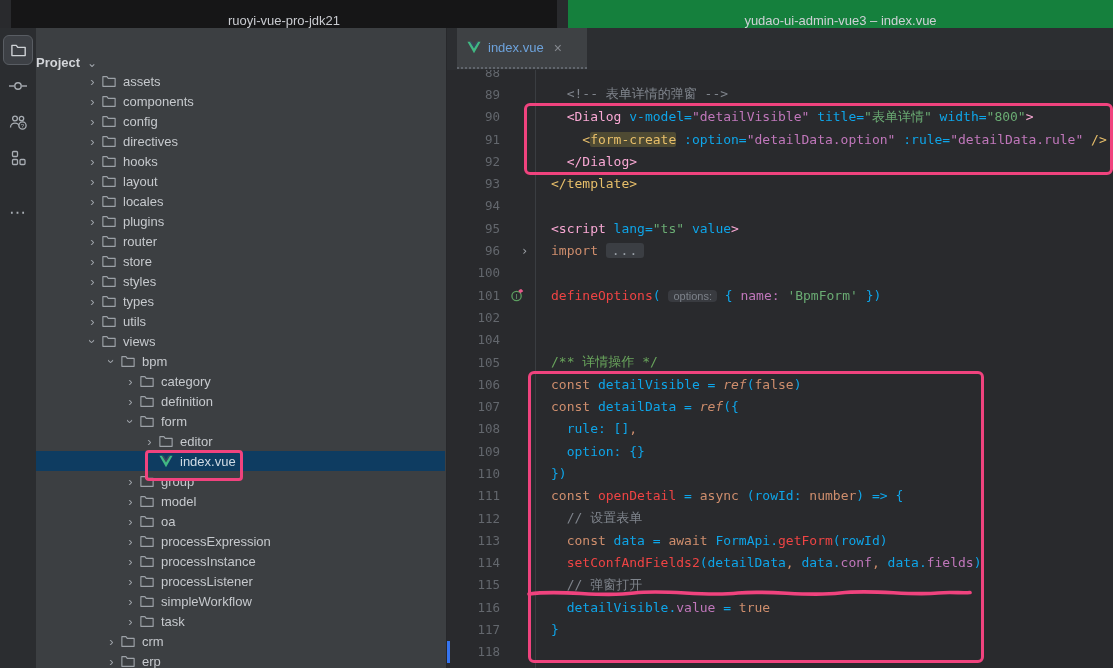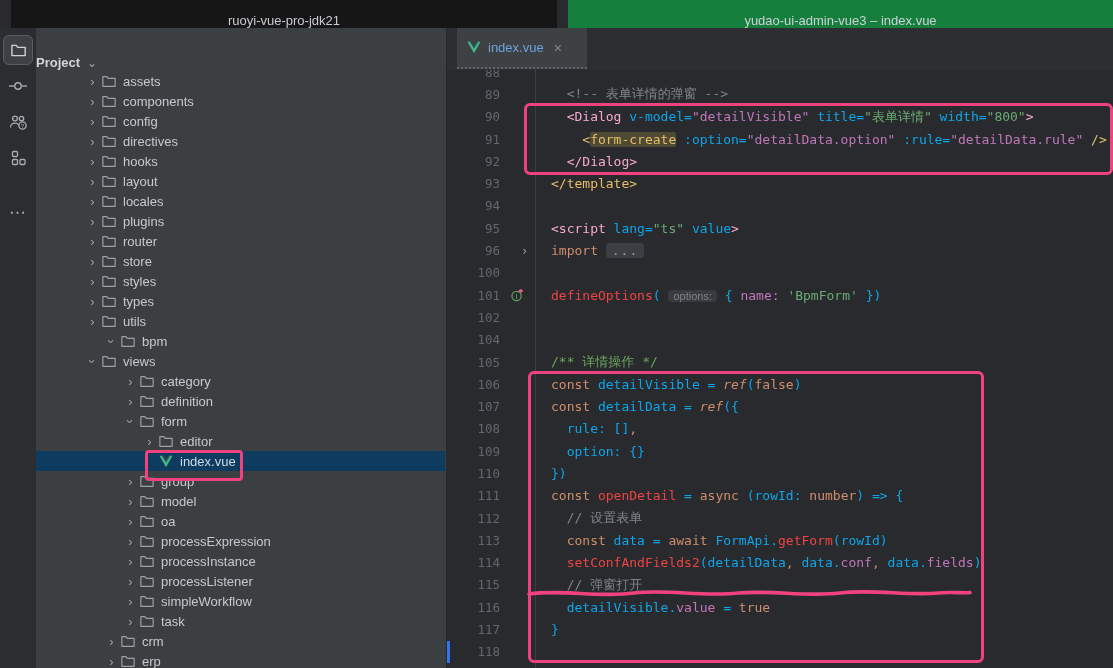--- a/index.html
+++ b/index.html
@@ -251,37 +251,37 @@
         </div>
         <div class="tree-row" style="padding-left: 48px;">
           <span class="tw-chev">›</span>
           <span class="tw-icon">
             <svg width="14" height="13" viewBox="0 0 16 14">
               <path d="M1 1.5h4.6l1.5 2H15v9H1z" fill="none" stroke="#9da2a8" stroke-width="1.3" stroke-linejoin="round"></path>
             </svg>
           </span>
           <span>utils</span>
         </div>
+        <div class="tree-row" style="padding-left: 48px;">
+          <span class="tw-chev exp">›</span>
+          <span class="tw-icon">
+            <svg width="14" height="13" viewBox="0 0 16 14">
+              <path d="M1 1.5h4.6l1.5 2H15v9H1z" fill="none" stroke="#9da2a8" stroke-width="1.3" stroke-linejoin="round"></path>
+            </svg>
+          </span>
+          <span>views</span>
+        </div>
         <div class="tree-row" style="padding-left: 67px;">
           <span class="tw-chev exp">›</span>
           <span class="tw-icon">
             <svg width="14" height="13" viewBox="0 0 16 14">
               <path d="M1 1.5h4.6l1.5 2H15v9H1z" fill="none" stroke="#9da2a8" stroke-width="1.3" stroke-linejoin="round"></path>
             </svg>
           </span>
           <span>bpm</span>
-        </div>
-        <div class="tree-row" style="padding-left: 48px;">
-          <span class="tw-chev exp">›</span>
-          <span class="tw-icon">
-            <svg width="14" height="13" viewBox="0 0 16 14">
-              <path d="M1 1.5h4.6l1.5 2H15v9H1z" fill="none" stroke="#9da2a8" stroke-width="1.3" stroke-linejoin="round"></path>
-            </svg>
-          </span>
-          <span>views</span>
         </div>
         <div class="tree-row" style="padding-left: 86px;">
           <span class="tw-chev">›</span>
           <span class="tw-icon">
             <svg width="14" height="13" viewBox="0 0 16 14">
               <path d="M1 1.5h4.6l1.5 2H15v9H1z" fill="none" stroke="#9da2a8" stroke-width="1.3" stroke-linejoin="round"></path>
             </svg>
           </span>
           <span>category</span>
         </div>

